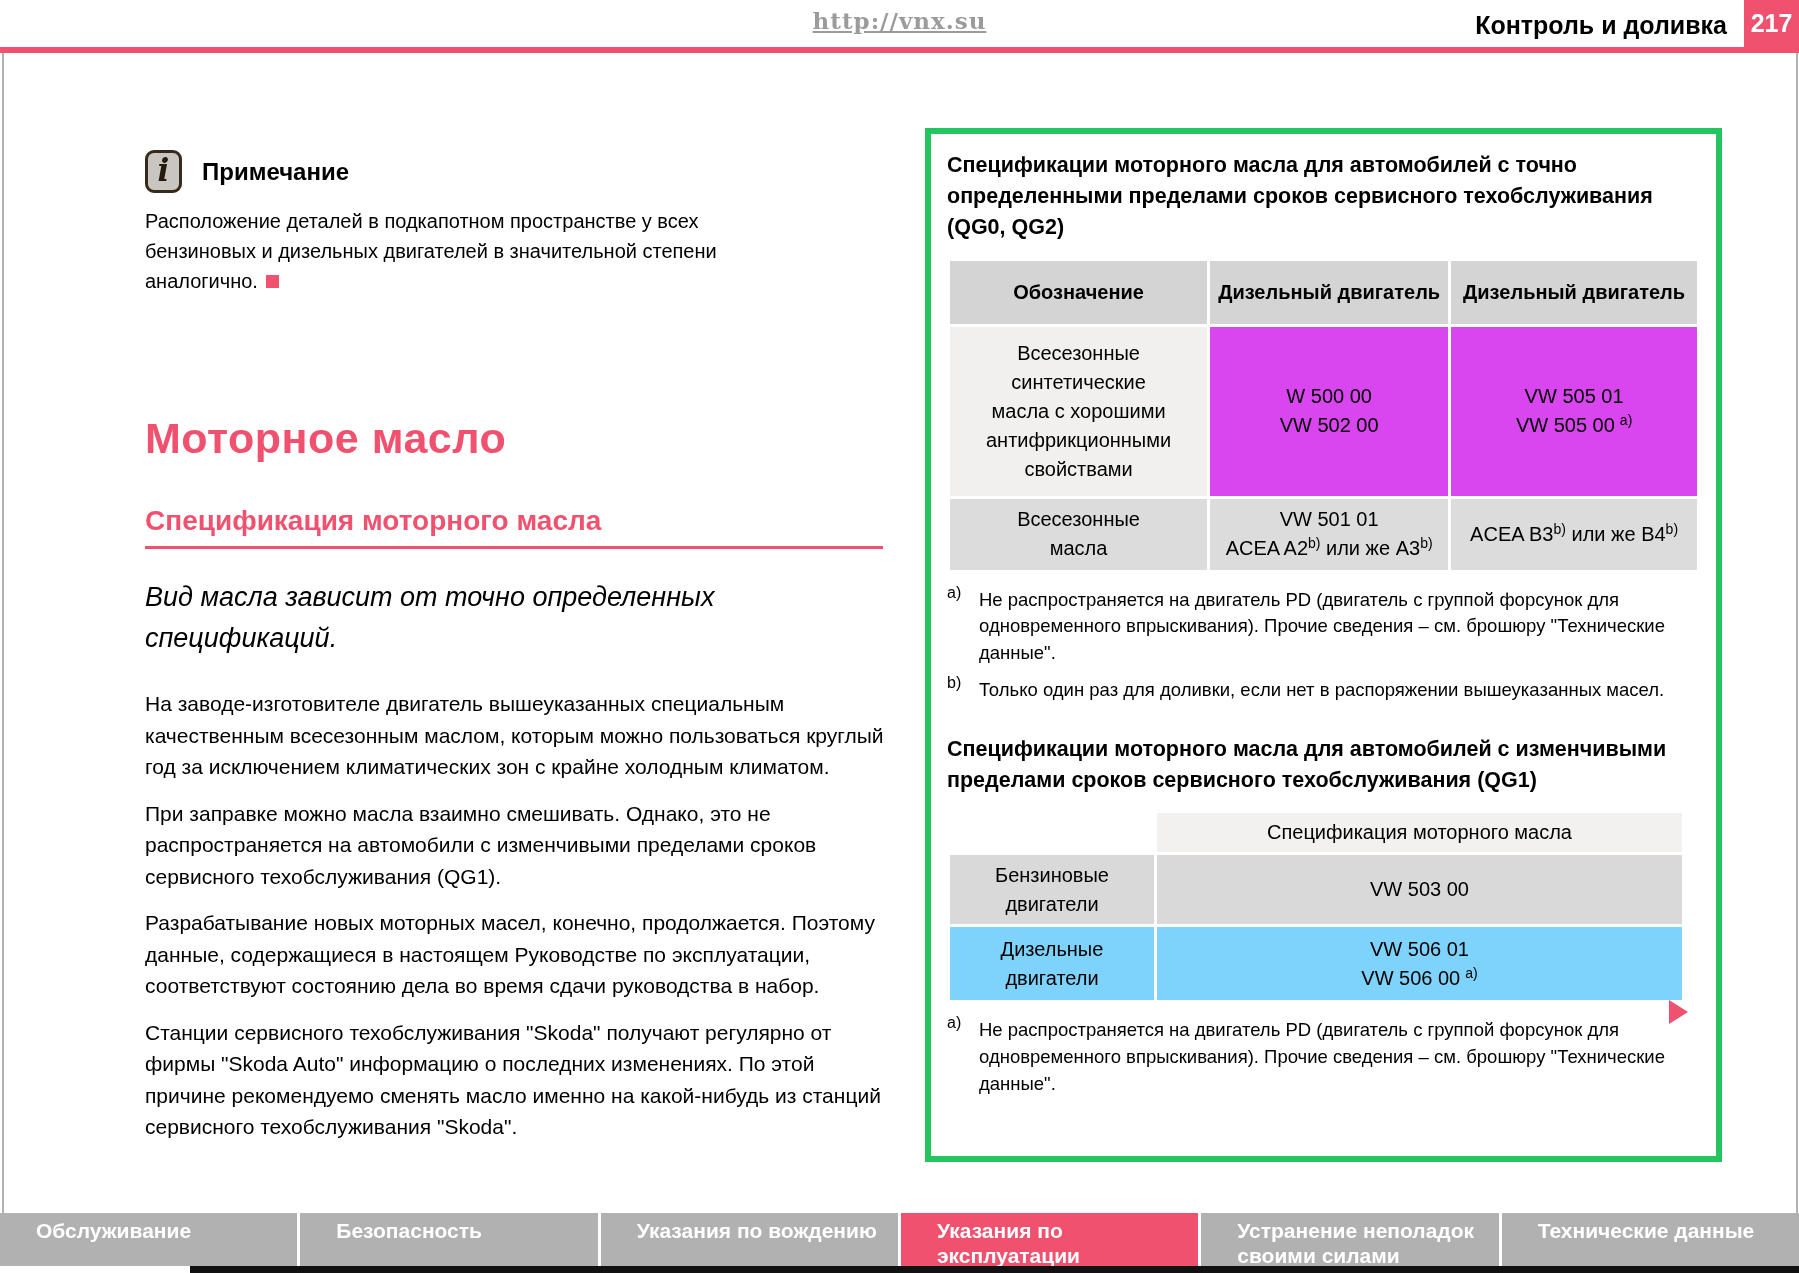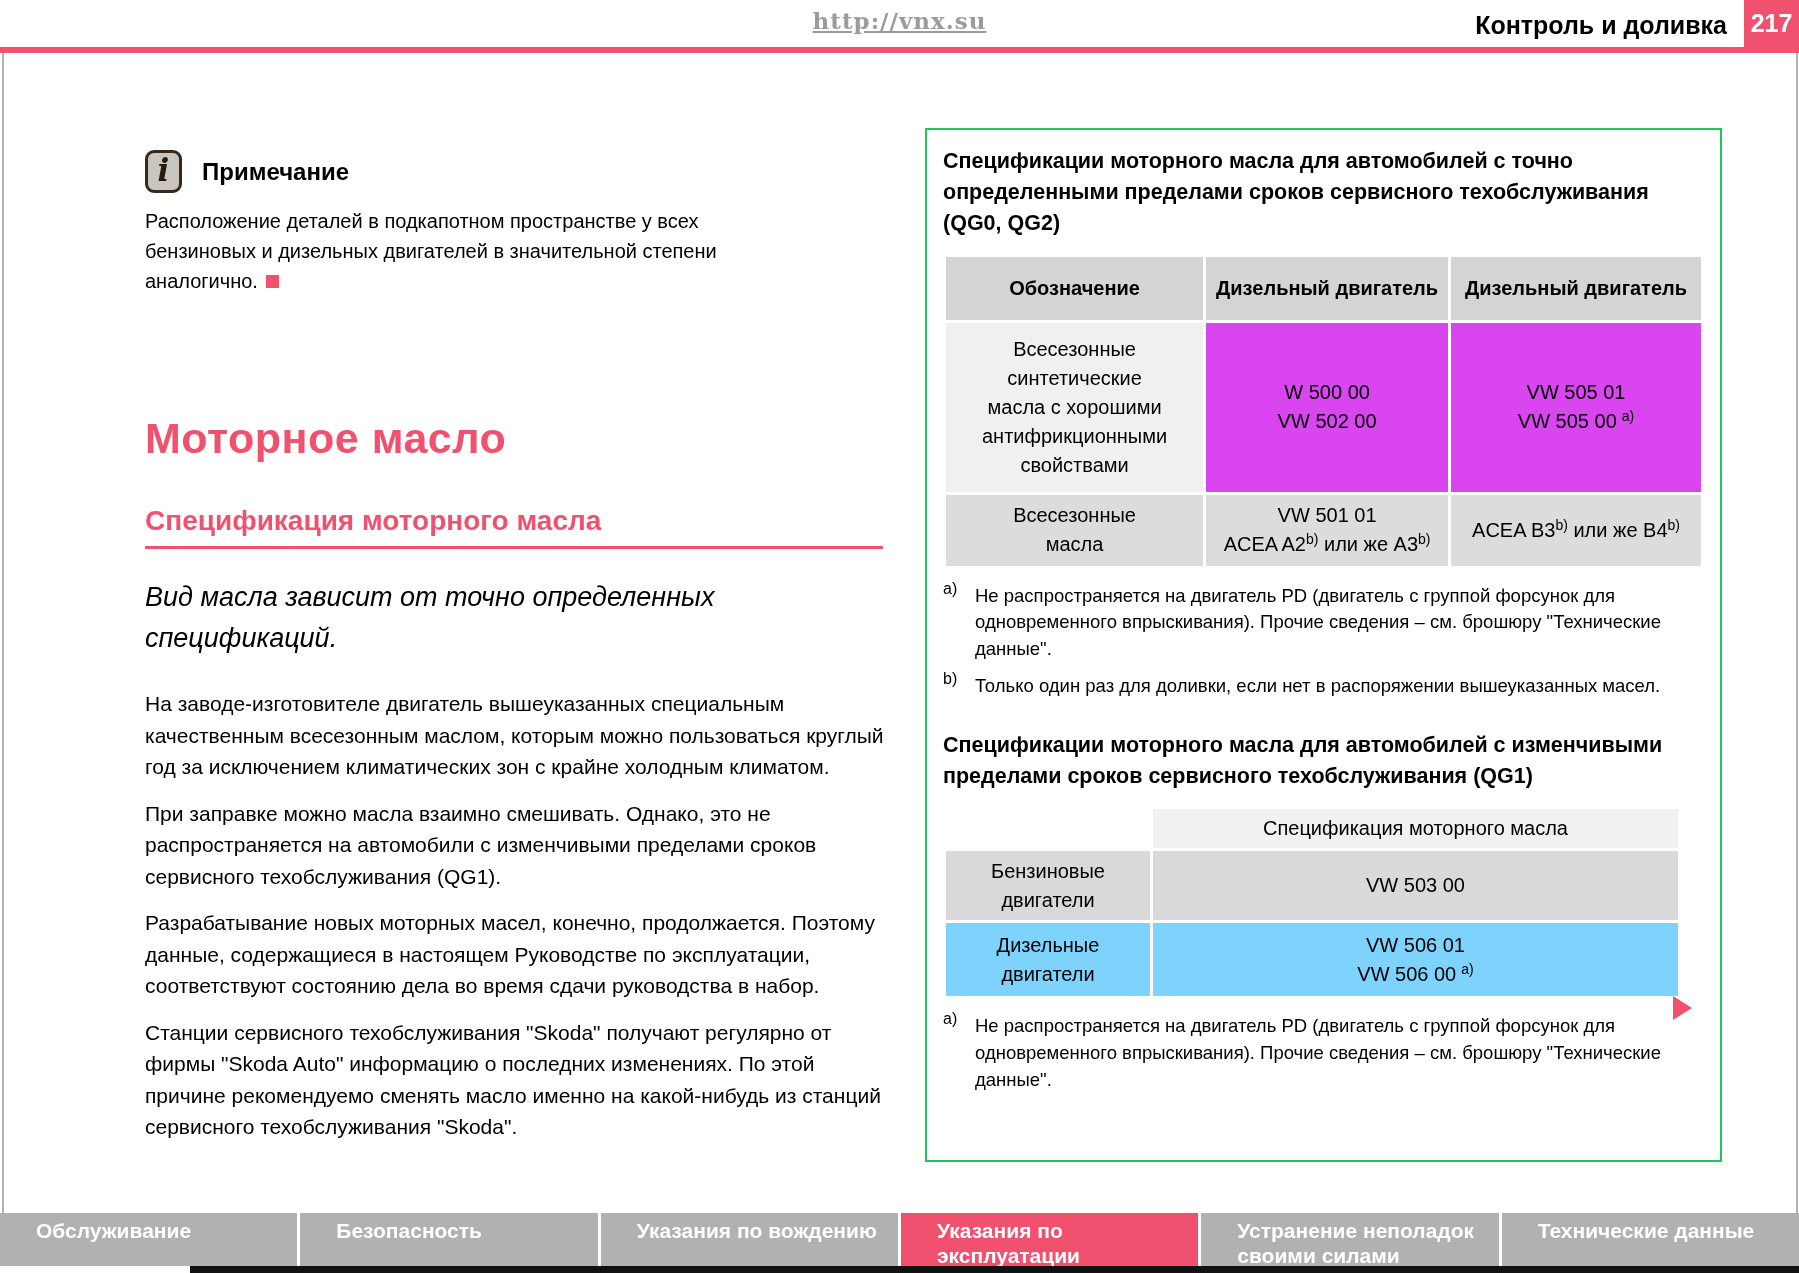--- a/index.html
+++ b/index.html
@@ -33,21 +33,21 @@
 
   h1.main-heading { margin-top:118px; font-size:43px; font-weight:bold; color:#f0516e; letter-spacing:0.5px; }
   h2.sub-heading  { margin-top:42px; font-size:28px; font-weight:bold; color:#f0516e;
                     padding-bottom:9px; border-bottom:3px solid #f0516e; width:738px; }
   .lead { margin-top:28px; font-size:27px; font-style:italic; line-height:1.5; width:640px; }
   .paras p { font-size:21px; line-height:1.5; width:745px; margin-top:15px; }
   .paras p:first-child { margin-top:30px; }
 
   
   .spec-box { position:absolute; left:925px; top:128px; width:797px; height:1034px;
-              border:2px solid #22c55e; background:#fff; padding:12px 16px; overflow:hidden; }
+              border:6px solid #22c55e; background:#fff; padding:12px 16px; overflow:hidden; }
   .box-title { font-size:21.5px; font-weight:bold; line-height:1.45; width:740px; margin-top:4px; }
   .box-title.second { margin-top:30px; }
 
   table.spec { border-collapse:collapse; margin-top:14px; table-layout:fixed; }
   table.spec td, table.spec th { border:3px solid #fff; text-align:center; vertical-align:middle;
               font-size:20px; line-height:1.45; padding:4px 8px; overflow-wrap:break-word; }
   .t1 th { background:#d4d4d4; font-weight:bold; height:66px; }
   .t1 .c-label { background:#f1f0ef; padding:4px 36px; }
   .t1 .r1 td.c-data { background:#d946ef; }
   .t1 .r1 td { height:172px; }

